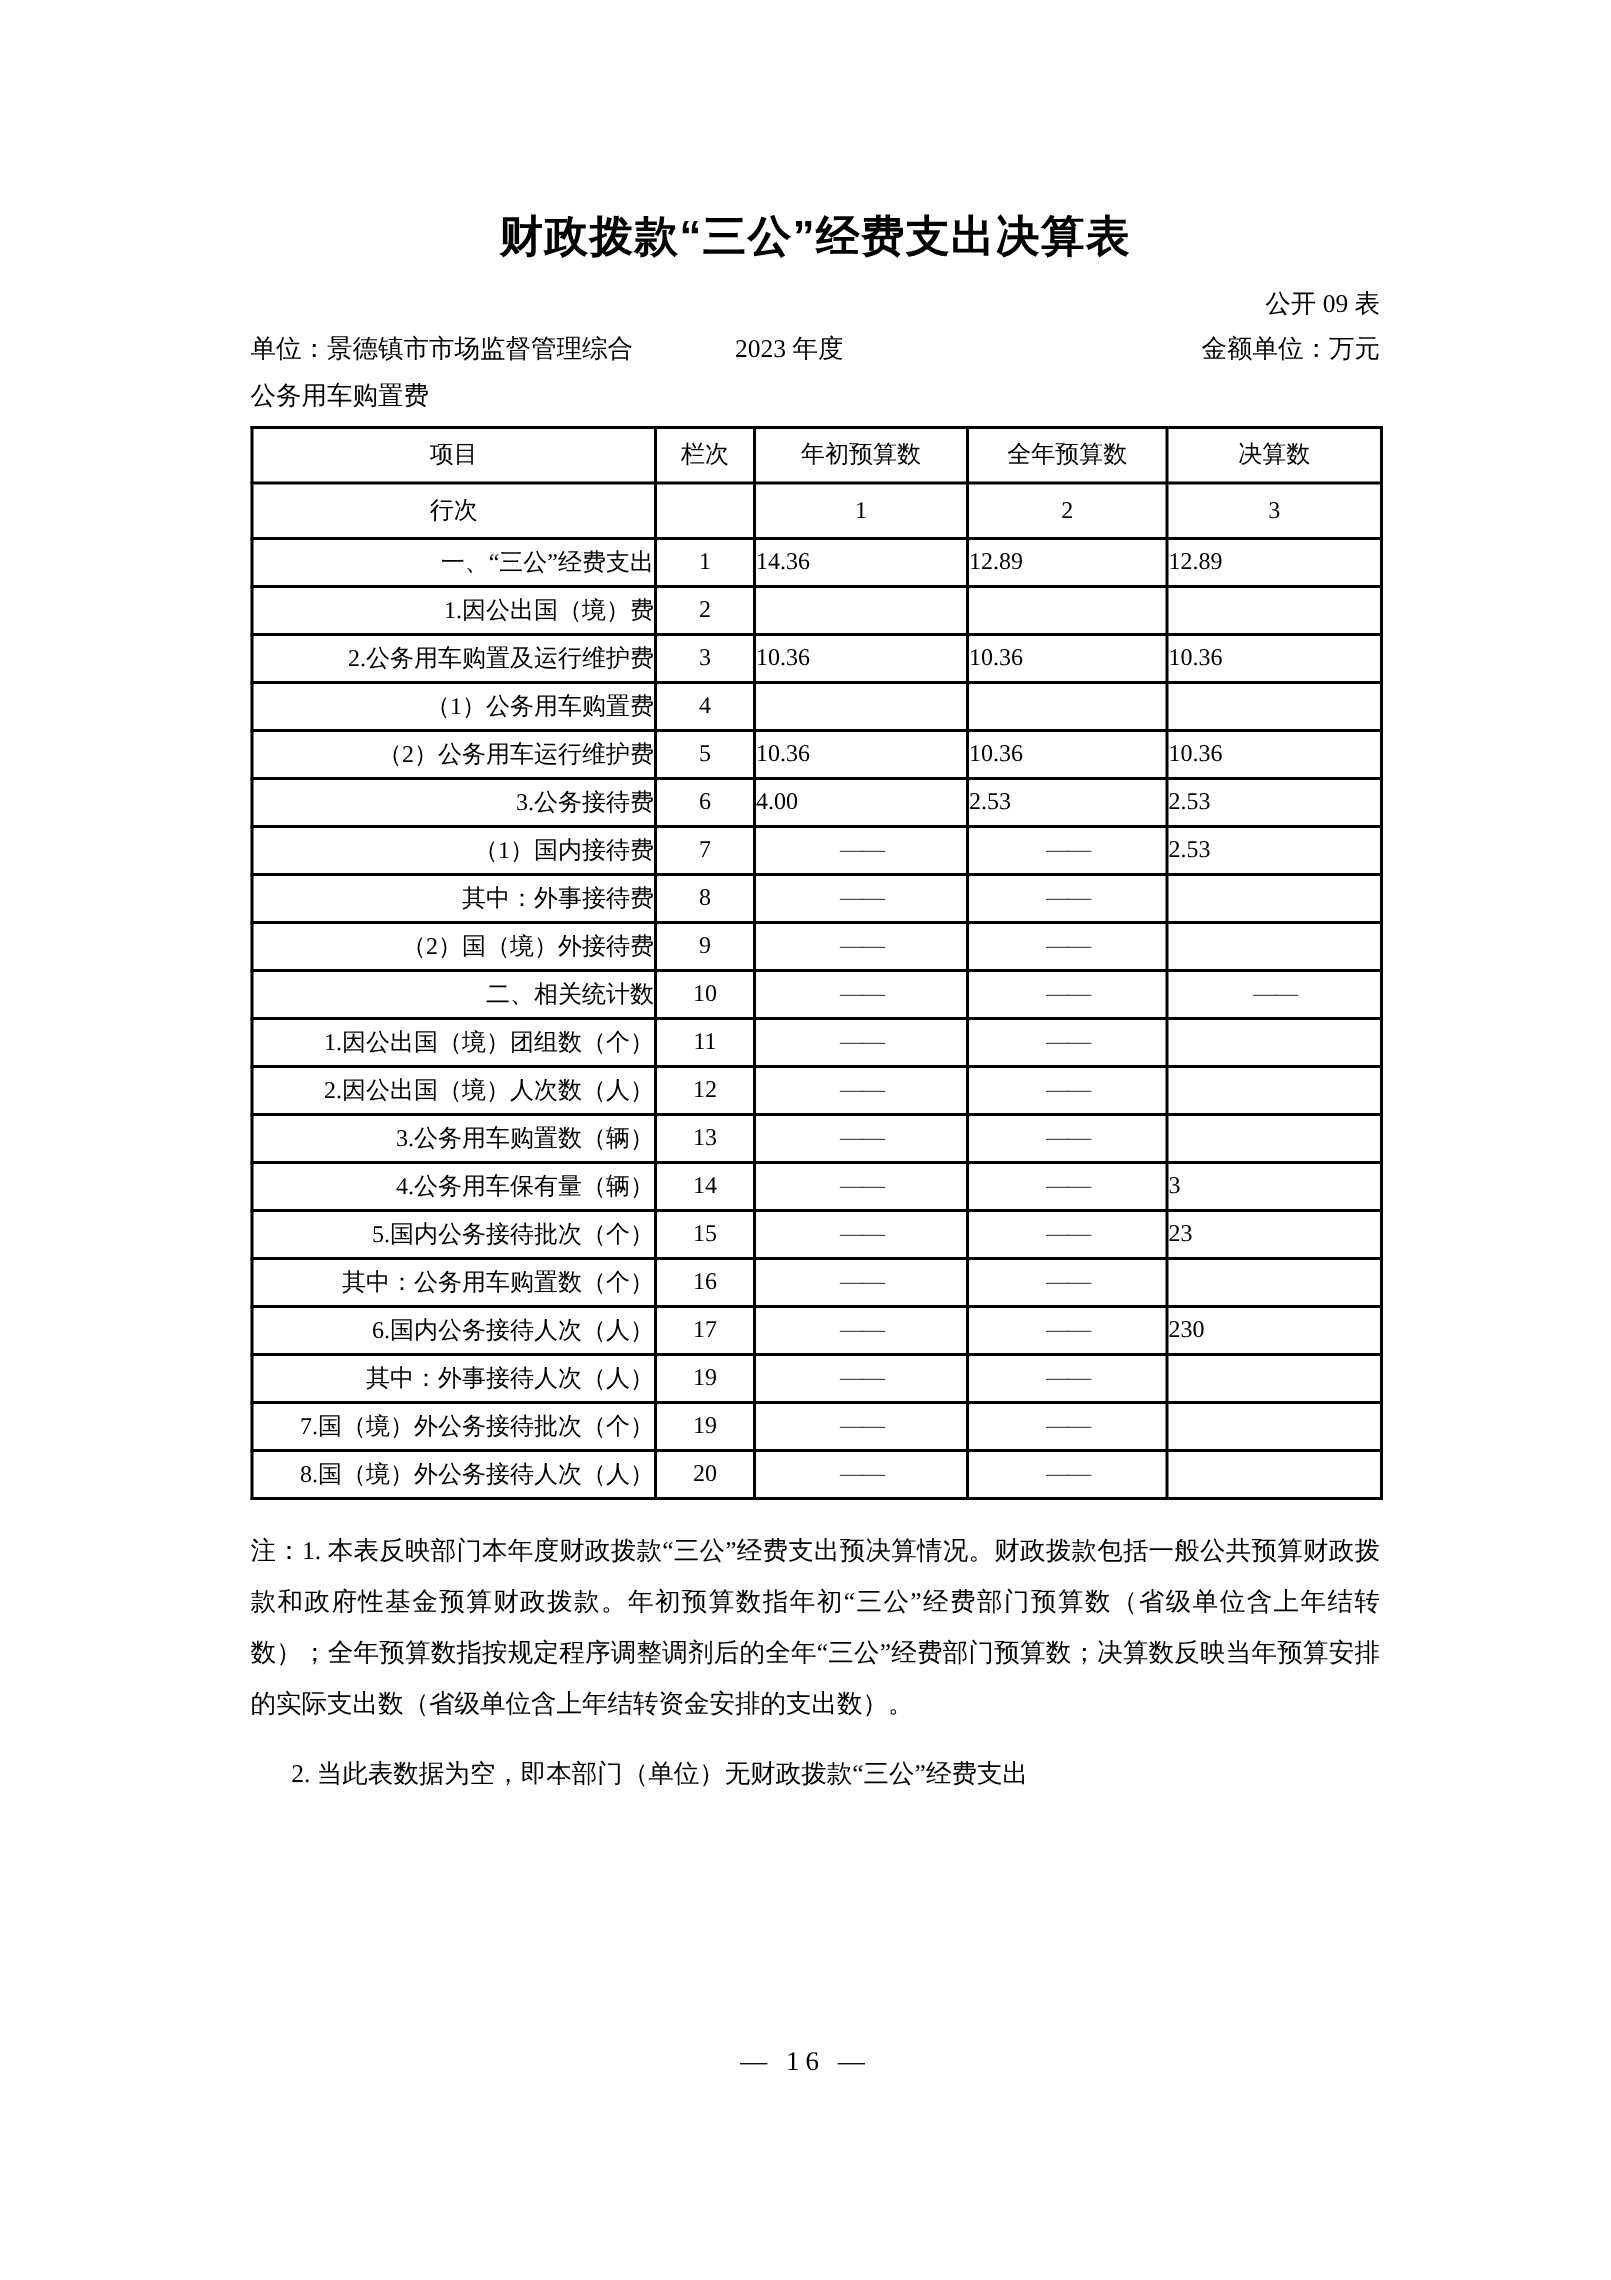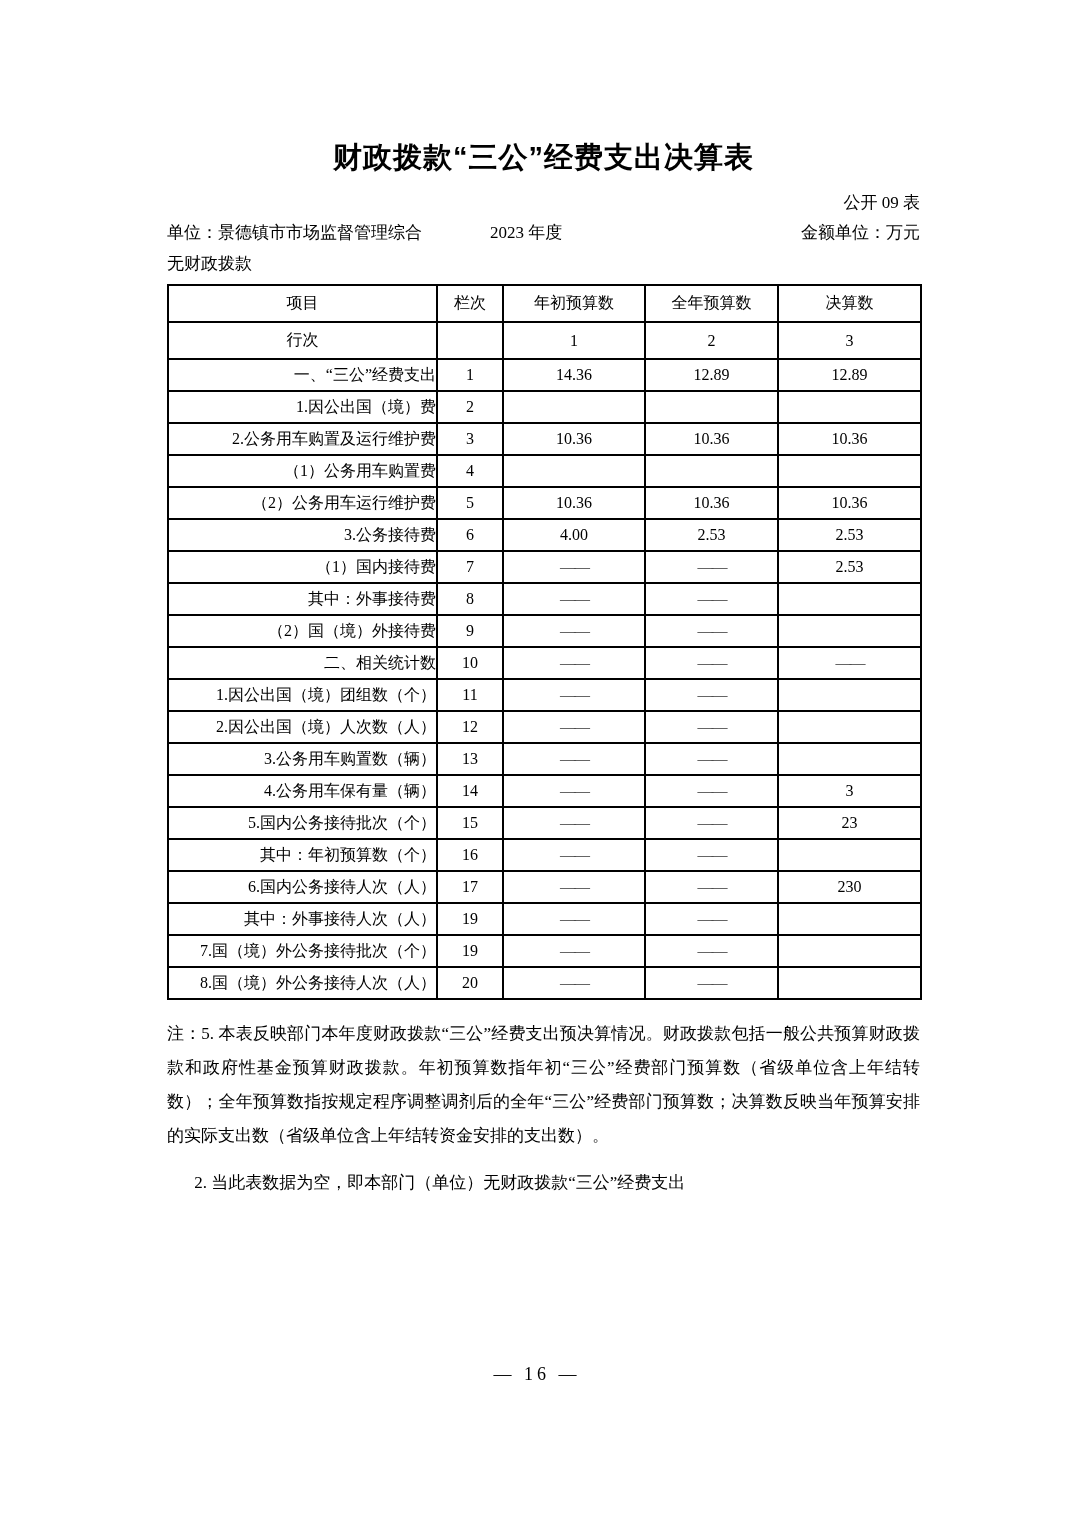--- a/index.html
+++ b/index.html
@@ -51,21 +51,21 @@
     font-weight:normal;
     height:32px;
     padding:0;
     vertical-align:middle;
     overflow:hidden;
     white-space:nowrap;
   }
   table.fin thead th { height:37px; text-align:center; }
   td.item { text-align:right; }
   td.lane { text-align:center; }
-  td.num  { text-align:center; padding-right:9px; }
+  td.num  { text-align:left; padding-right:9px; }
   td.dash { text-align:center; color:#4a4a4a; letter-spacing:-2px; }
   td.blank { }
   .indent-0 { padding-left:5px; }
   .indent-1 { padding-left:15px; }
   .indent-2 { padding-left:21px; }
   .indent-3 { padding-left:35px; }
   .indent-4 { padding-left:73px; }
 
   .note-1 {
     margin-top:17px;
@@ -96,21 +96,21 @@
 
     <h1 class="doc-title">财政拨款“三公”经费支出决算表</h1>
 
     <div class="table-code">公开 09 表</div>
 
     <div class="meta">
       <span class="unit-1">单位：景德镇市市场监督管理综合</span>
       <span class="year">2023 年度</span>
       <span class="amount">金额单位：万元</span>
     </div>
-    <div class="unit-2">无财政拨款</div>
+    <div class="unit-2">公务用车购置费</div>
 
     <table class="fin">
       <colgroup>
         <col class="c-item">
           <col class="c-lane">
           <col class="c-v1">
           <col class="c-v2">
           <col class="c-v3">
       </colgroup>
       <thead>
@@ -229,21 +229,21 @@
             <td class="num">3</td>
           </tr>
           <tr>
             <td class="item indent-1">5.国内公务接待批次（个）</td>
             <td class="lane">15</td>
             <td class="dash">——</td>
             <td class="dash">——</td>
             <td class="num">23</td>
           </tr>
           <tr>
-            <td class="item indent-3">其中：年初预算数（个）</td>
+            <td class="item indent-3">其中：公务用车购置数（个）</td>
             <td class="lane">16</td>
             <td class="dash">——</td>
             <td class="dash">——</td>
             <td class="blank"></td>
           </tr>
           <tr>
             <td class="item indent-1">6.国内公务接待人次（人）</td>
             <td class="lane">17</td>
             <td class="dash">——</td>
             <td class="dash">——</td>
@@ -266,19 +266,19 @@
           <tr>
             <td class="item indent-1">8.国（境）外公务接待人次（人）</td>
             <td class="lane">20</td>
             <td class="dash">——</td>
             <td class="dash">——</td>
             <td class="blank"></td>
           </tr>
         </tbody>
     </table>
 
-    <p class="note-1">注：5. 本表反映部门本年度财政拨款“三公”经费支出预决算情况。财政拨款包括一般公共预算财政拨款和政府性基金预算财政拨款。年初预算数指年初“三公”经费部门预算数（省级单位含上年结转数）；全年预算数指按规定程序调整调剂后的全年“三公”经费部门预算数；决算数反映当年预算安排的实际支出数（省级单位含上年结转资金安排的支出数）。</p>
+    <p class="note-1">注：1. 本表反映部门本年度财政拨款“三公”经费支出预决算情况。财政拨款包括一般公共预算财政拨款和政府性基金预算财政拨款。年初预算数指年初“三公”经费部门预算数（省级单位含上年结转数）；全年预算数指按规定程序调整调剂后的全年“三公”经费部门预算数；决算数反映当年预算安排的实际支出数（省级单位含上年结转资金安排的支出数）。</p>
     <p class="note-2">2. 当此表数据为空，即本部门（单位）无财政拨款“三公”经费支出</p>
 
   </div>
 
   <div class="page-number">— 16 —</div>
 </div>
 
 </body></html>

